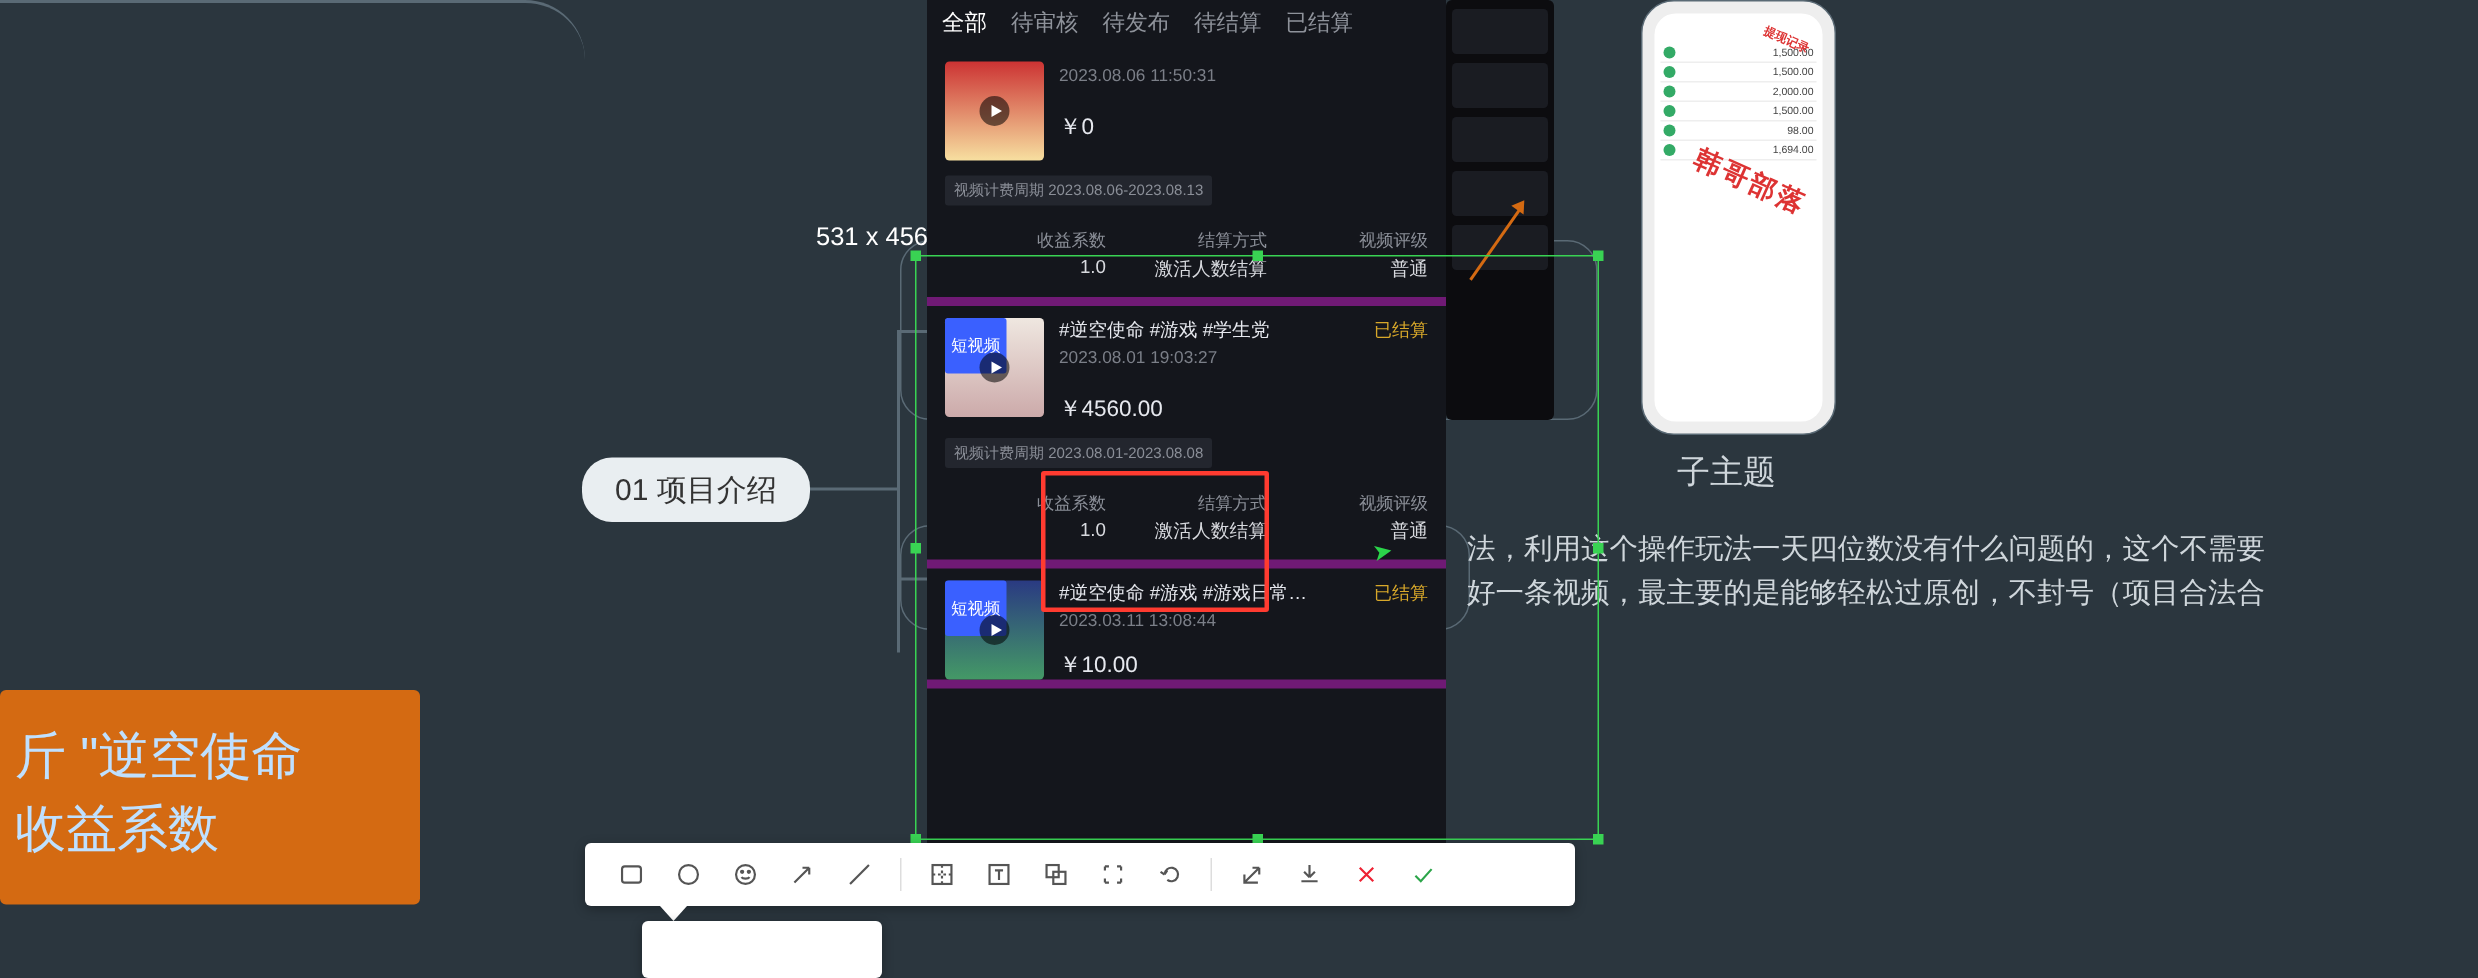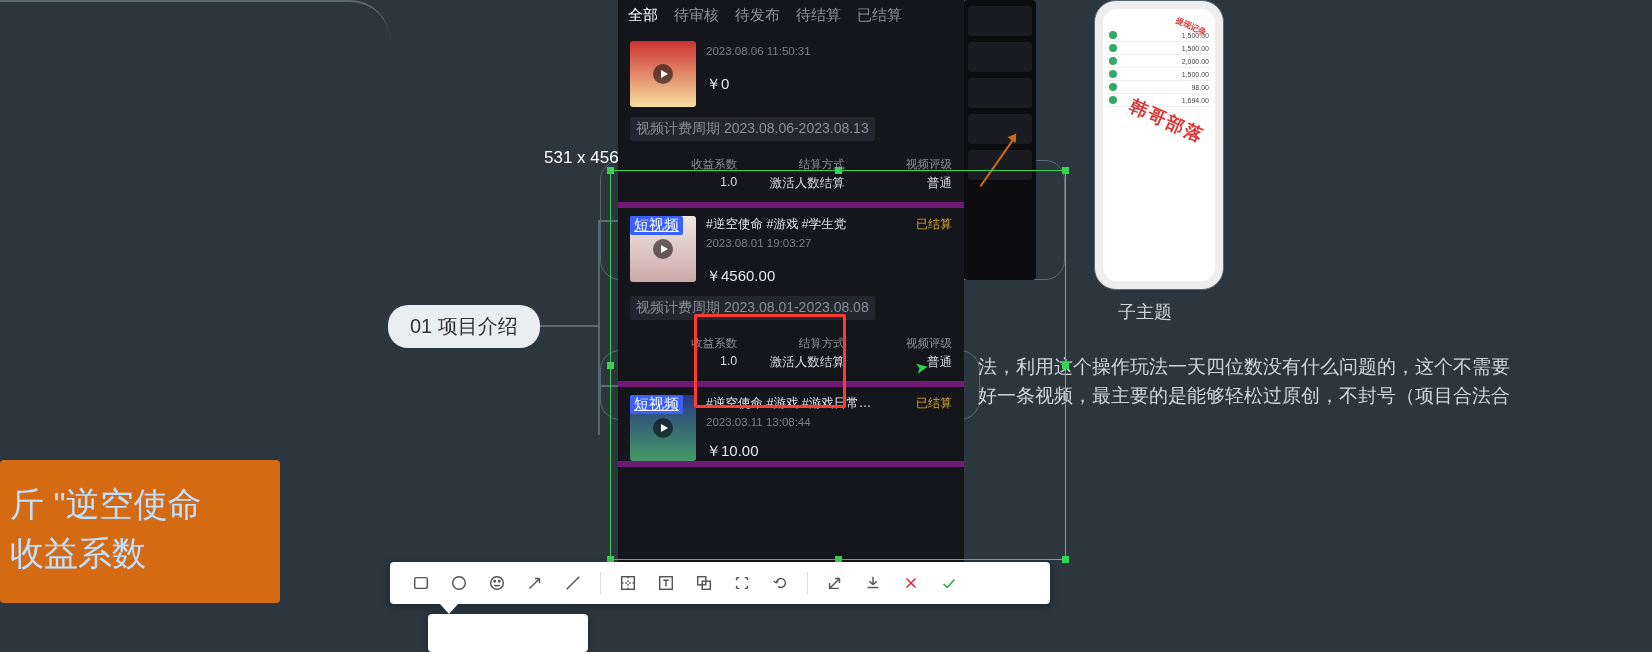--- a/index.html
+++ b/index.html
@@ -9,21 +9,21 @@
   
   .mindmap { position: absolute; inset: 0; color: #cfd6db; }
   .mm-curve1 { left: 0; top: 300px; width: 390px; height: 60px; border: none; border-top: 2px solid #5a6a75; border-radius: 0 40px 0 0; }
   .mm-node { position: absolute; background: #e9eef1; color: #333; padding: 8px 22px; border-radius: 20px; font-size: 20px; text-align: center; }
   .mm-node.root { left: 388px; top: 305px; }
   .mm-bigtext { position: absolute; left: 0; top: 460px; background: #d46a12; color: #bfe0ff; padding: 20px 30px 24px 10px; font-size: 34px; line-height: 1.45; border-radius: 4px; width: 280px; }
   .mm-boxframe { position: absolute; border: 1.5px solid #5a6a75; border-radius: 20px; }
   .frame-top { left: 600px; top: 160px; width: 465px; height: 120px; }
   .frame-mid { left: 600px; top: 350px; width: 380px; height: 70px; }
   .frame-phone { left: 1094px; top: 0; width: 130px; height: 290px; border-radius: 22px; background: #eee; }
-  .mm-label { position: absolute; font-size: 18px; color: #cfd6db; }
+  .mm-label { position: absolute; font-size: 22px; color: #cfd6db; }
   .lbl-sub { left: 1118px; top: 300px; }
   .mm-para { position: absolute; left: 978px; top: 352px; font-size: 19px; color: #cfd6db; width: 560px; line-height: 1.55; }
   .conn { position: absolute; background: #5a6a75; }
   .conn.h1 { left: 530px; top: 325px; width: 70px; height: 2px; }
   .conn.v1 { left: 598px; top: 220px; width: 2px; height: 215px; }
   .conn.h2 { left: 598px; top: 220px; width: 20px; height: 2px; }
   .conn.h3 { left: 598px; top: 385px; width: 20px; height: 2px; }
 
   
   .phone-inner { position: absolute; inset: 8px; background: #fff; border-radius: 14px; font-size: 7px; color: #444; padding: 6px 4px; }
@@ -38,28 +38,28 @@
   .tabs { display: flex; gap: 16px; padding: 6px 10px 8px; font-size: 15px; color: #8e929a; }
   .tabs .tab.active { color: #fff; font-weight: 400; }
   .tab { cursor: pointer; }
   .card { padding: 8px 12px 0; border-bottom: 6px solid #701a75; }
   .card-top { display: flex; gap: 10px; }
   .thumb { width: 66px; height: 66px; border-radius: 3px; background: linear-gradient(#c33,#f7dfa0); position: relative; flex: none; }
   .thumb.blue { background: linear-gradient(#2a3a82,#496); }
   .thumb.pale { background: linear-gradient(#efe7e0,#caa); }
   .thumb .play { position: absolute; left: 50%; top: 50%; width: 20px; height: 20px; margin: -10px 0 0 -10px; border-radius: 50%; background: rgba(0,0,0,.55); display: flex; align-items: center; justify-content: center; }
   .thumb .play::after { content: ""; border-left: 7px solid #fff; border-top: 4px solid transparent; border-bottom: 4px solid transparent; margin-left: 2px; }
-  .thumb .tag { position: absolute; left: 0; top: 0; background: #3a60ff; color: #fff; font-size: 15px; padding: 0 4px; border-radius: 2px; text-decoration: underline; }
+  .thumb .tag { position: absolute; left: 0; top: 0; background: #3a60ff; color: #fff; font-size: 11px; padding: 11px 4px; border-radius: 2px; }
   .meta { flex: 1; font-size: 12.5px; min-width: 0; }
   .meta .row1 { display: flex; justify-content: space-between; align-items: flex-start; }
   .title { color: #e6e8ee; white-space: nowrap; overflow: hidden; text-overflow: ellipsis; max-width: 180px; }
   .status { color: #d8a82a; font-size: 12px; flex: none; margin-left: 6px; }
   .ts { color: #7b7f88; margin-top: 4px; font-size: 11.5px; }
   .amount { color: #e6e8ee; font-size: 15px; margin-top: 18px; }
-  .period { display: inline-block; margin: 10px 0 10px; background: #23262e; color: #8b8f98; font-size: 14px; padding: 3px 6px; border-radius: 2px; }
+  .period { display: inline-block; margin: 10px 0 10px; background: #23262e; color: #8b8f98; font-size: 10px; padding: 3px 6px; border-radius: 2px; }
   .stats { display: flex; justify-content: space-between; padding: 6px 0 10px; color: #8b8f98; font-size: 11.5px; }
   .stat { text-align: right; flex: 1; }
   .stat .val { color: #d7d9de; margin-top: 3px; font-size: 12.5px; display: block; }
 
   
   .rightstrip { position: absolute; left: 964px; top: 0; width: 72px; height: 280px; background: #0c0c0f; border-radius: 4px; }
   .rs-row { height: 30px; margin: 6px 4px; background: #1a1c22; border-radius: 3px; }
   .rs-arrow { position: absolute; right: 12px; top: 140px; width: 30px; height: 60px; border-left: 2px solid #d46a12; transform: rotate(35deg); }
   .rs-arrow::after { content: ""; position: absolute; left: -7px; top: -4px; border-bottom: 8px solid #d46a12; border-left: 5px solid transparent; border-right: 5px solid transparent; }
 

